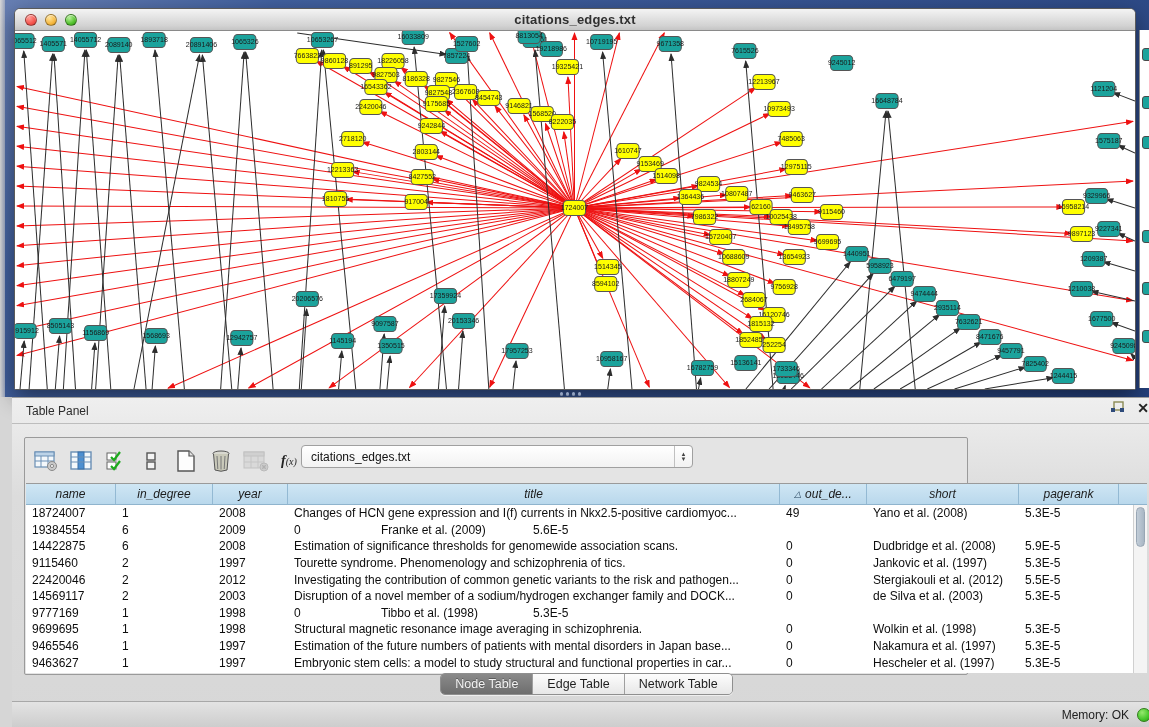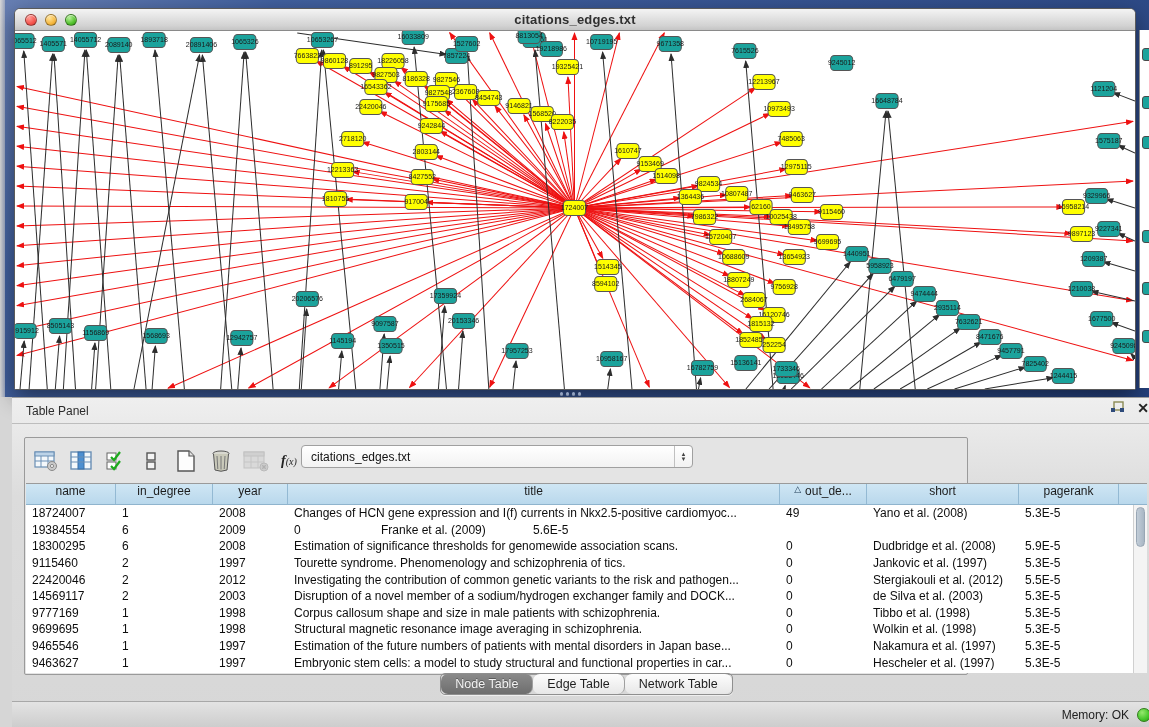--- a/index.html
+++ b/index.html
@@ -49,32 +49,32 @@
   .tool-btn.disabled { opacity:.5; }
   .fx-label { font-size:14px; color:#222; font-family:"Liberation Serif", serif; font-style:italic; font-weight:bold; margin-right:4px; }
   .fx-label .paren { font-size:10px; font-style:italic; font-weight:normal; }
   .combo { position:absolute; left:276px; top:7px; width:392px; height:23px; background:linear-gradient(#ffffff,#f2f2f2);
     border:1px solid #a0a0a0; border-radius:4px; display:flex; align-items:center; box-shadow:inset 0 1px 1px rgba(255,255,255,.8); }
   .combo-text { flex:1; padding-left:9px; font-size:12px; color:#111; }
   .combo-arrows { width:18px; height:100%; border-left:1px solid #c0c0c0; display:flex; flex-direction:column; align-items:center; justify-content:center; font-size:6px; color:#444; line-height:5px; }
 
   .grid { position:absolute; left:1px; top:45px; width:1121px; height:190px; background:#ffffff; border-top:1px solid #9a9a9a; overflow:hidden; }
   .grid-header { display:flex; height:21px; background:linear-gradient(#cfe6f4,#b9d8ec); border-bottom:1px solid #8fb4cd; }
-  .gh-cell { display:flex; justify-content:center; font-size:12px; color:#1c1c1c; border-right:1px solid #93b9d3; overflow:hidden; white-space:nowrap; }
+  .gh-cell { display:flex; align-items:center; justify-content:center; font-size:12px; color:#1c1c1c; border-right:1px solid #93b9d3; overflow:hidden; white-space:nowrap;font-style:italic; }
   .gh-cell .sort-tri { font-size:9px; margin-right:4px; color:#24415a; }
   .grid-rows { position:absolute; left:0; top:21px; right:14px; bottom:0; }
   .grid-row { display:flex; height:16.6px; align-items:center; }
   .gr-cell { font-size:12px; color:#0d0d0d; padding:0 4px 0 6px; overflow:hidden; white-space:nowrap; text-overflow:clip; }
   .gr-cell.center { }
   .vscroll { position:absolute; right:0; top:21px; bottom:0; width:14px; background:#f4f4f4; border-left:1px solid #d0d0d0; }
   .vthumb { position:absolute; left:2px; top:2px; width:9px; height:40px; border-radius:5px; background:linear-gradient(90deg,#c2cdd8,#a8b6c4); border:1px solid #98a6b4; }
 
   .tab-bar { position:absolute; left:0; right:0; top:275px; display:flex; justify-content:center; }
   .segmented { display:flex; border:1px solid #8f8f8f; border-radius:5px; overflow:hidden; box-shadow:0 1px 0 rgba(255,255,255,.6); }
-  .segment { padding:3px 14px; font-size:12.5px; color:#1f1f1f; background:linear-gradient(#fdfdfd,#e7e7e7); border-right:1px solid #9f9f9f;border-radius:7px; }
+  .segment { padding:3px 14px; font-size:12.5px; color:#1f1f1f; background:linear-gradient(#fdfdfd,#e7e7e7); border-right:1px solid #9f9f9f; }
   .segment:last-child { border-right:none; }
   .segment.active { background:linear-gradient(#8a8a8a,#6e6e6e); color:#f3f3f3; text-shadow:0 -1px 0 rgba(0,0,0,.3); }
 
   .status-bar { position:absolute; left:0; bottom:0; width:1149px; height:26px;
     background:linear-gradient(#e3e3e3,#cdcdcd); border-top:1px solid #a8a8a8; display:flex; align-items:center; justify-content:flex-end; }
   .memory-label { font-size:12px; color:#222; margin-right:8px; }
   .memory-dot { width:14px; height:14px; border-radius:50%; margin-right:10px;
     background:radial-gradient(circle at 35% 30%, #96e86e, #44c62a 60%, #2f9418); border:1px solid #2e7d18; }
 
   
@@ -835,21 +835,21 @@
             </div>
             <div class="grid-row">
               <div class="gr-cell" style="width: 90px;">19384554</div>
               <div class="gr-cell" style="width: 97px;">6</div>
               <div class="gr-cell" style="width: 75px;">2009</div>
               <div class="gr-cell" style="width: 87px;">0</div>
               <div class="gr-cell center" style="width: 152px;">Franke et al. (2009)</div>
               <div class="gr-cell" style="width: 100px;">5.6E-5</div>
             </div>
             <div class="grid-row">
-              <div class="gr-cell" style="width: 90px;">18300295</div>
+              <div class="gr-cell" style="width: 90px;">14422875</div>
               <div class="gr-cell" style="width: 97px;">6</div>
               <div class="gr-cell" style="width: 75px;">2008</div>
               <div class="gr-cell" style="width: 492px;">Estimation of significance thresholds for genomewide association scans.</div>
               <div class="gr-cell" style="width: 87px;">0</div>
               <div class="gr-cell center" style="width: 152px;">Dudbridge et al. (2008)</div>
               <div class="gr-cell" style="width: 100px;">5.9E-5</div>
             </div>
             <div class="grid-row">
               <div class="gr-cell" style="width: 90px;">9115460</div>
               <div class="gr-cell" style="width: 97px;">2</div>
@@ -874,21 +874,20 @@
               <div class="gr-cell" style="width: 75px;">2003</div>
               <div class="gr-cell" style="width: 492px;">Disruption of a novel member of a sodium/hydrogen exchanger family and DOCK...</div>
               <div class="gr-cell" style="width: 87px;">0</div>
               <div class="gr-cell center" style="width: 152px;">de Silva et al. (2003)</div>
               <div class="gr-cell" style="width: 100px;">5.3E-5</div>
             </div>
             <div class="grid-row">
               <div class="gr-cell" style="width: 90px;">9777169</div>
               <div class="gr-cell" style="width: 97px;">1</div>
               <div class="gr-cell" style="width: 75px;">1998</div>
-              <div class="gr-cell" style="width: 492px;">Corpus callosum shape and size in male patients with schizophrenia.</div>
               <div class="gr-cell" style="width: 87px;">0</div>
               <div class="gr-cell center" style="width: 152px;">Tibbo et al. (1998)</div>
               <div class="gr-cell" style="width: 100px;">5.3E-5</div>
             </div>
             <div class="grid-row">
               <div class="gr-cell" style="width: 90px;">9699695</div>
               <div class="gr-cell" style="width: 97px;">1</div>
               <div class="gr-cell" style="width: 75px;">1998</div>
               <div class="gr-cell" style="width: 492px;">Structural magnetic resonance image averaging in schizophrenia.</div>
               <div class="gr-cell" style="width: 87px;">0</div>

